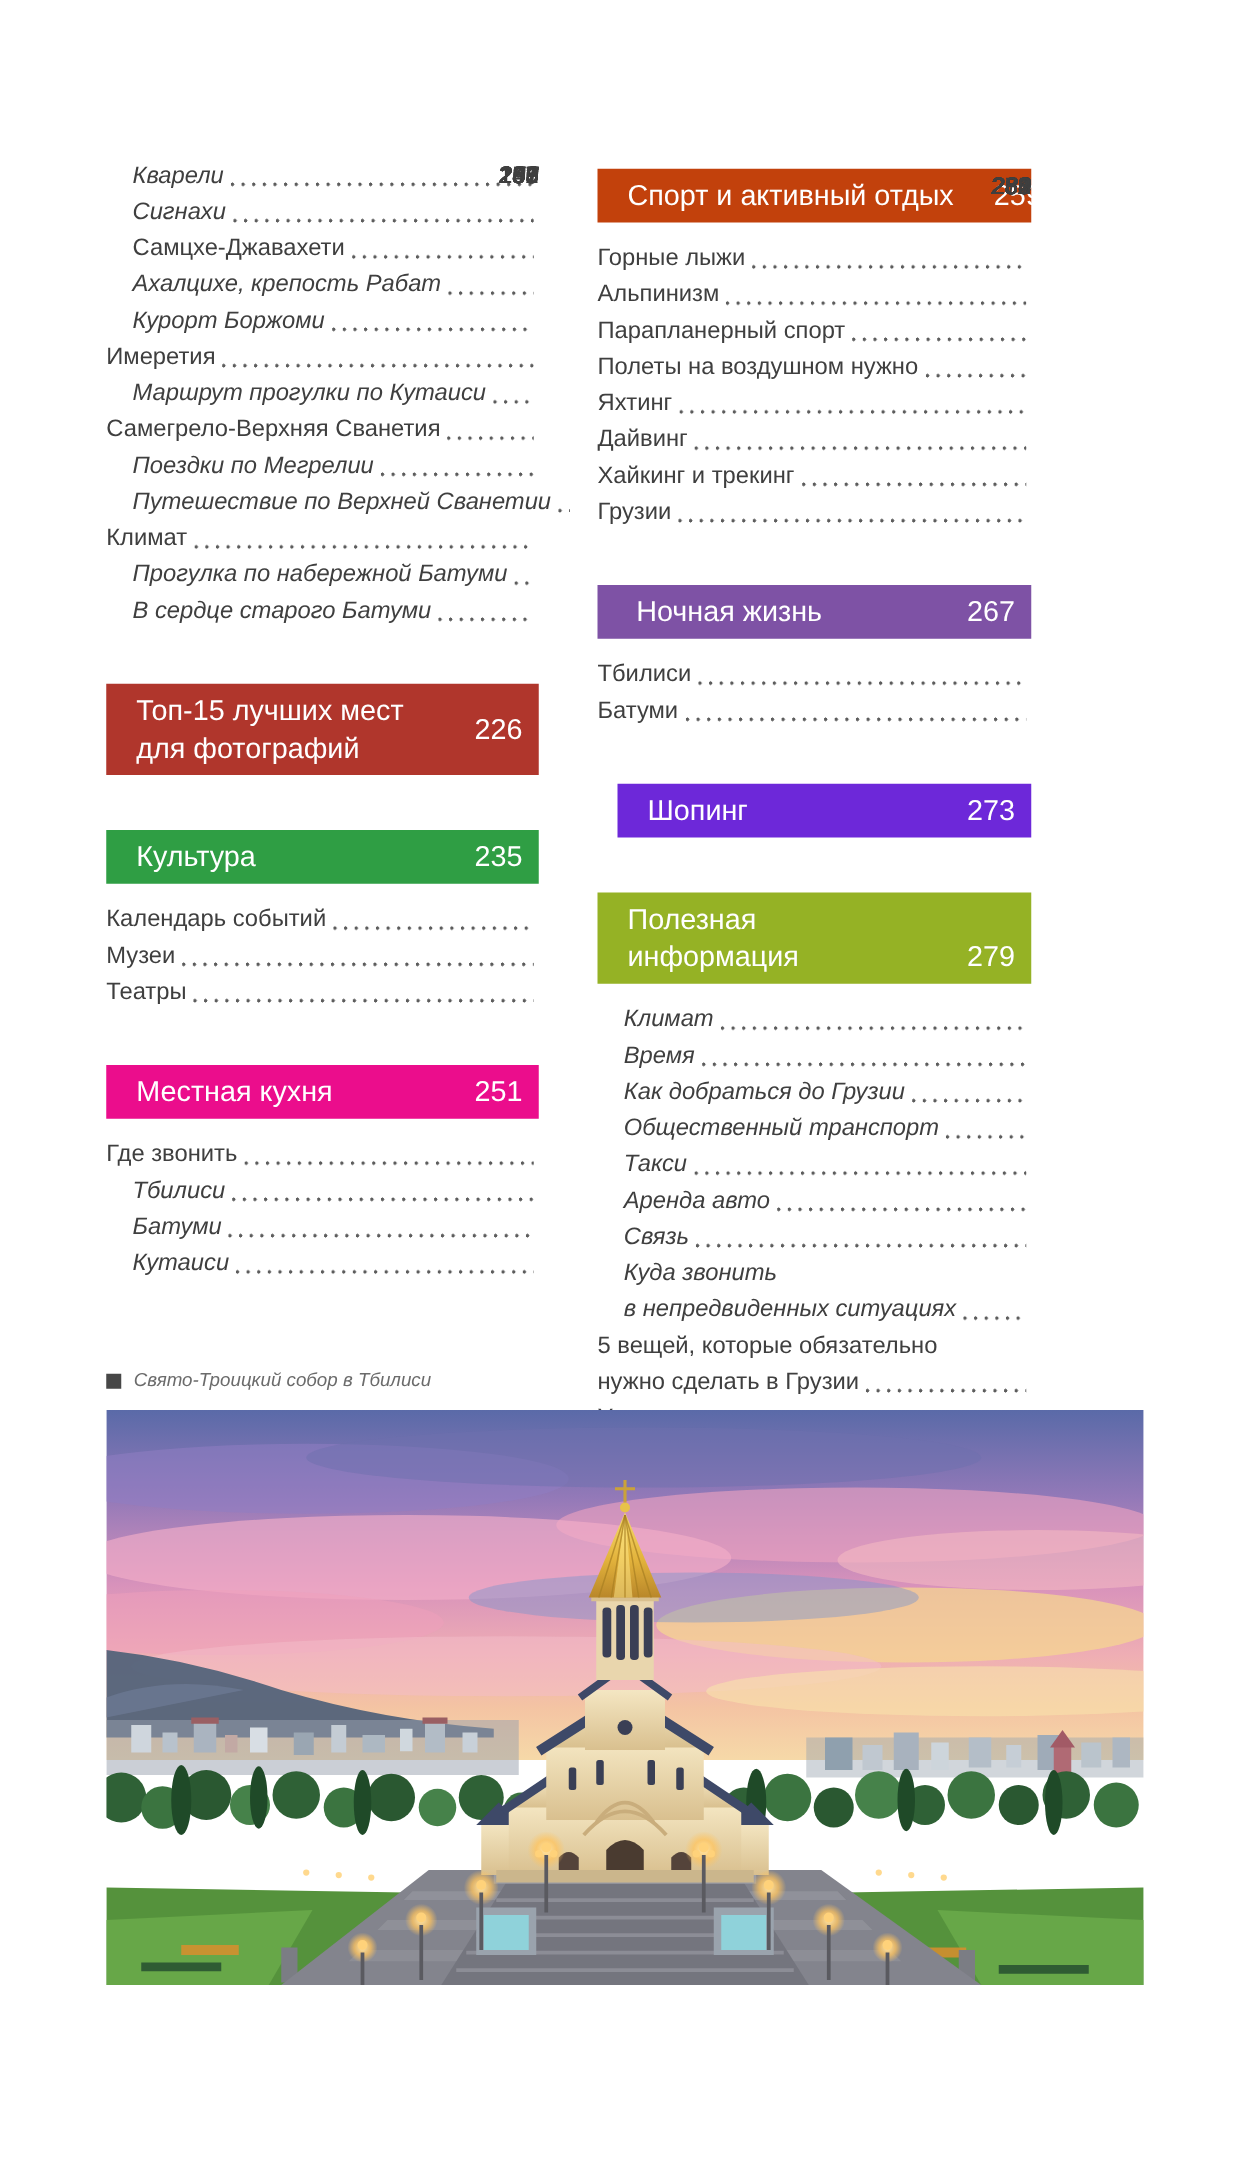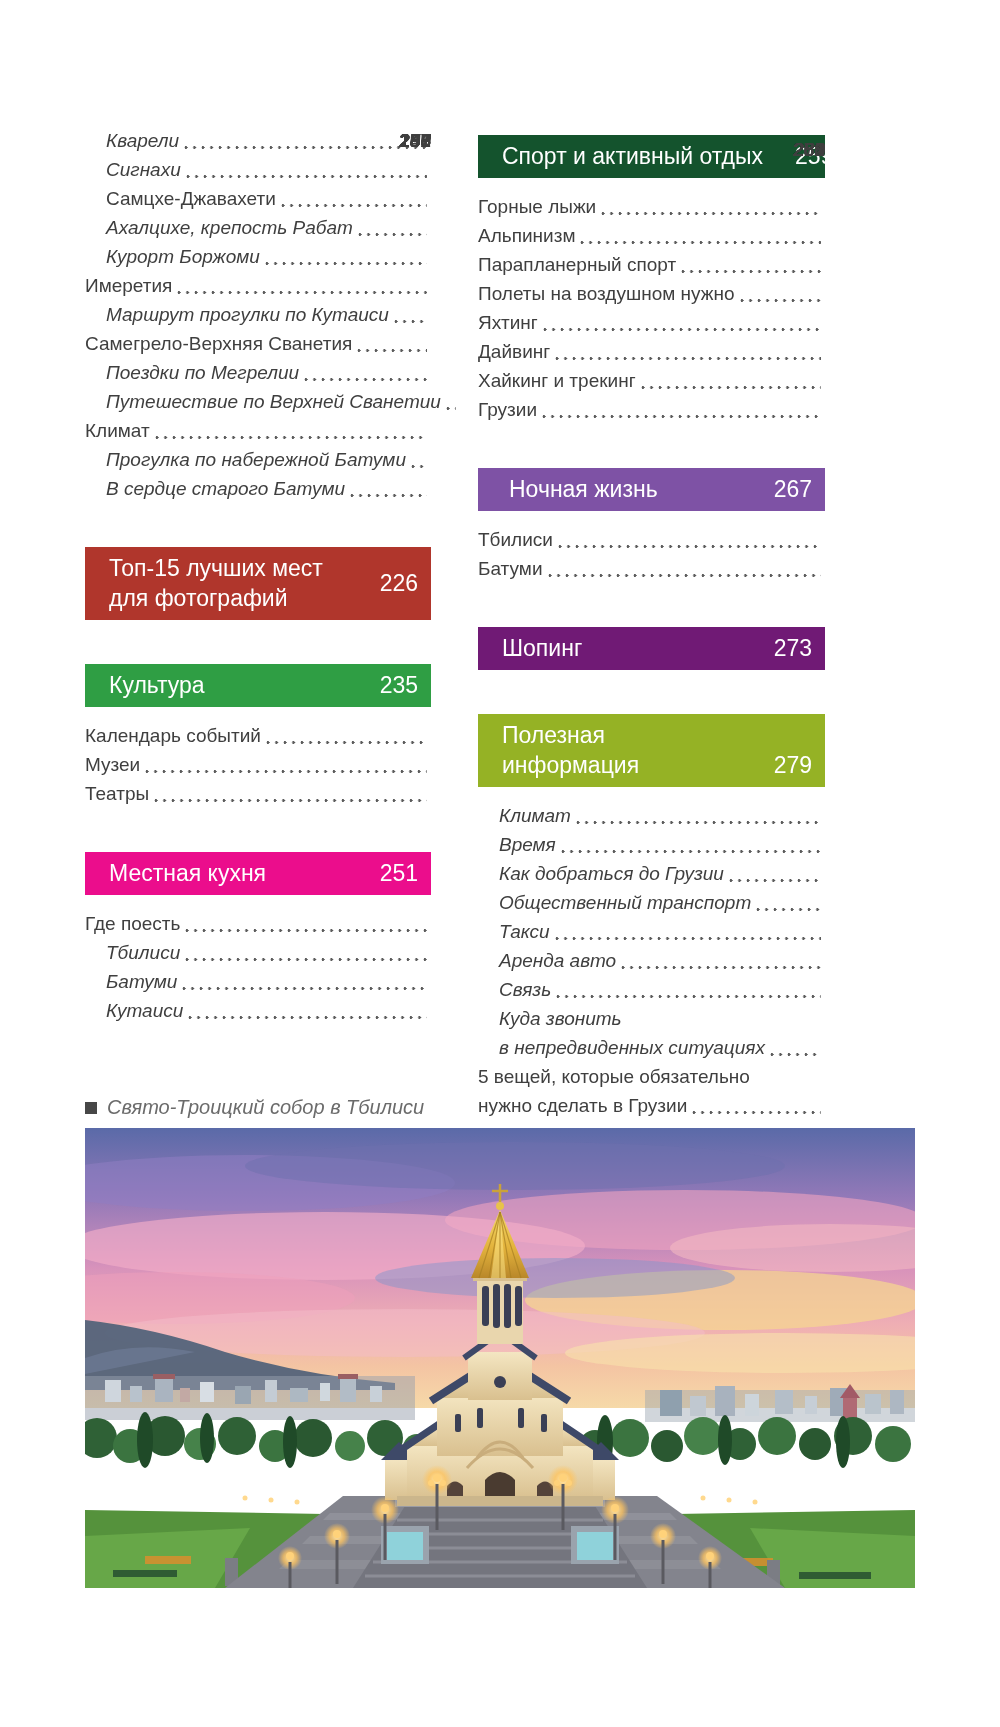--- a/index.html
+++ b/index.html
@@ -34,21 +34,21 @@
     padding:6px 13px 7px 24px;margin:44px 0 14px 0;
   }
   .sec-header:first-child{margin-top:0;}
   .sec-title div{white-space:nowrap;}
   .sec-page{font-size:23px;}
   .sec-body{margin-bottom:2px;}
 
   .caption{
     position:absolute;left:85px;top:1096px;width:700px;
     display:flex;align-items:center;gap:10px;
-    font-size:20px;color:#6b6b6b;font-style:italic;
+    font-size:15px;color:#6b6b6b;font-style:italic;
   }
   .caption .sq{
     width:12px;height:12px;background:#474747;flex:0 0 auto;font-style:normal;
   }
   .photo{
     position:absolute;left:85px;top:1128px;width:830px;height:460px;overflow:hidden;
   }
   .photo svg{display:block;width:100%;height:100%;}
 </style>
 </head>
@@ -153,21 +153,21 @@
         </div>
       </div>
       <div class="sec-header" style="background: rgb(235, 13, 140);">
         <div class="sec-title">
           <div>Местная кухня</div>
         </div>
         <div class="sec-page">251</div>
       </div>
       <div class="sec-body">
         <div class="toc-row">
-          <span class="label">Где поесть</span>
+          <span class="label">Где звонить</span>
           <span class="leader"></span>
           <span class="page">253</span>
         </div>
         <div class="toc-row indent italic">
           <span class="label">Тбилиси</span>
           <span class="leader"></span>
           <span class="page">253</span>
         </div>
         <div class="toc-row indent italic">
           <span class="label">Батуми</span>
@@ -175,21 +175,21 @@
           <span class="page">256</span>
         </div>
         <div class="toc-row indent italic">
           <span class="label">Кутаиси</span>
           <span class="leader"></span>
           <span class="page">257</span>
         </div>
       </div>
     </div>
   <div class="col col-right" id="col-right">
-      <div class="sec-header" style="background: #14532d; gap: 32px;">
+      <div class="sec-header" style="background: #c2410c; gap: 32px;">
         <div class="sec-title">
           <div>Спорт и активный отдых</div>
         </div>
         <div class="sec-page">259</div>
       </div>
       <div class="sec-body">
         <div class="toc-row">
           <span class="label">Горные лыжи</span>
           <span class="leader"></span>
           <span class="page">260</span>
@@ -241,21 +241,21 @@
           <span class="label">Тбилиси</span>
           <span class="leader"></span>
           <span class="page">268</span>
         </div>
         <div class="toc-row">
           <span class="label">Батуми</span>
           <span class="leader"></span>
           <span class="page">270</span>
         </div>
       </div>
-      <div class="sec-header" style="background: #701a75;">
+      <div class="sec-header" style="background: #6d28d9; margin-left: 16px;">
         <div class="sec-title">
           <div>Шопинг</div>
         </div>
         <div class="sec-page">273</div>
       </div>
       <div class="sec-header" style="background: rgb(149, 178, 37);">
         <div class="sec-title">
           <div>Полезная</div>
           <div>информация</div>
         </div>

